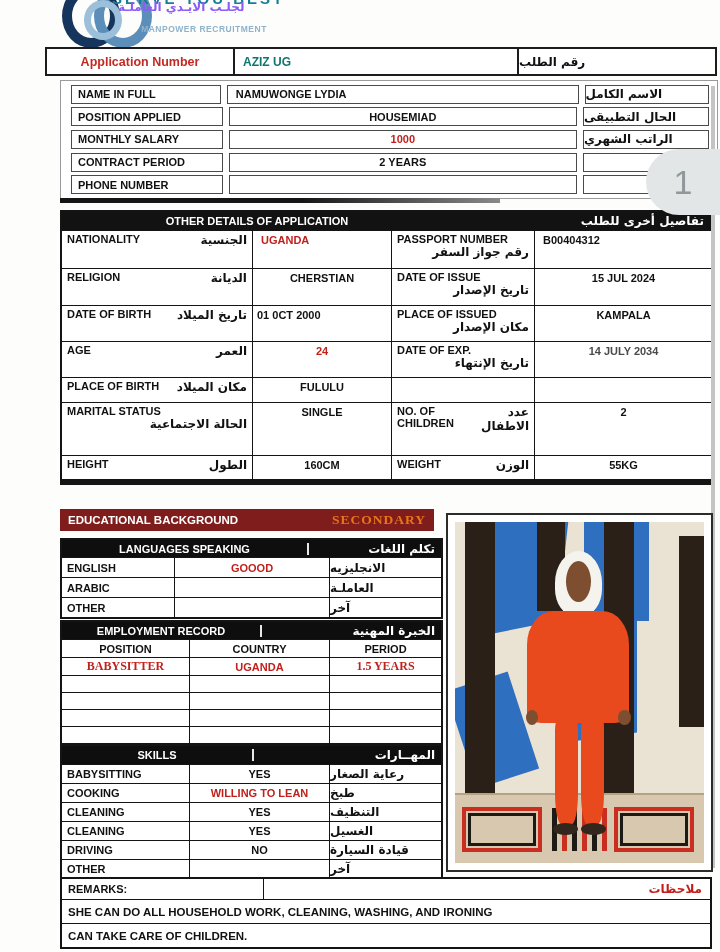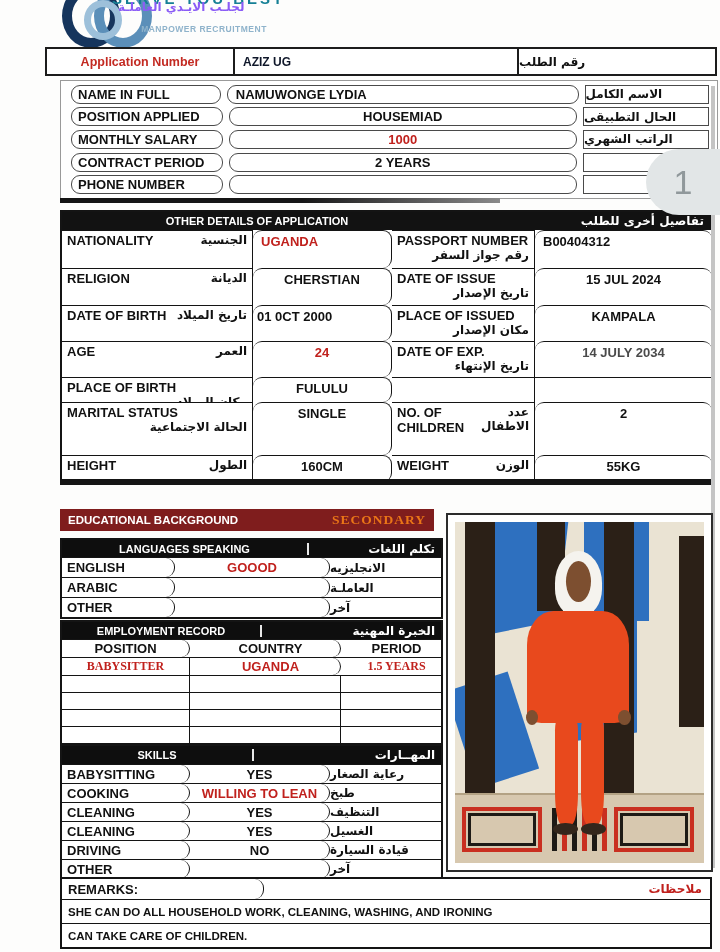--- a/index.html
+++ b/index.html
@@ -1,37 +1,37 @@
 <!DOCTYPE html>
 <html><head>
 <meta charset="utf-8">
 <style>
   html,body{margin:0;padding:0;background:#ffffff;}
   #page{position:relative;width:720px;height:952px;background:#fdfdfc;overflow:hidden;
         font-family:"Liberation Sans","DejaVu Sans",sans-serif;color:#111;}
   .abs{position:absolute;}
-  .en{font-weight:bold;font-size:13px;border-radius:9px;}
+  .en{font-weight:bold;font-size:11px;}
   .ar{font-family:"DejaVu Sans",sans-serif;font-weight:bold;font-size:12px;direction:rtl;}
   .red{color:#c0211d;}
 
   
   .ring{position:absolute;border-radius:50%;}
   #ring1{left:62px;top:-16px;width:38px;height:44px;border:10px solid #16355d;}
   #ring2{left:94px;top:-16px;width:38px;height:44px;border:10px solid #5b8fb9;}
   #ring3{left:84px;top:0px;width:24px;height:26px;border:7px solid #9dc0da;}
   #logo-top{left:112px;top:-10px;font-size:15px;font-weight:bold;letter-spacing:3px;color:#157f95;}
   #logo-ar{left:118px;top:0;width:172px;text-align:left;color:#8b5cf6;font-size:12px;}
   #logo-sub{left:118px;top:24px;width:172px;text-align:center;color:#8fb3cb;font-size:8.5px;font-weight:bold;letter-spacing:.5px;}
 
   
   #approw{left:45px;top:47px;width:668px;height:25px;border:2px solid #1c1c1c;display:flex;align-items:stretch;background:#fff;}
   #approw .a1{width:186px;border-right:2px solid #1c1c1c;display:flex;align-items:center;justify-content:center;
               color:#c32a22;font-weight:bold;font-size:12.5px;}
   #approw .a2{width:274px;border-right:2px solid #1c1c1c;display:flex;align-items:center;padding-left:8px;
-              color:#0f172a;font-weight:bold;font-size:12px;}
+              color:#0f766e;font-weight:bold;font-size:12px;}
   #approw .a3{flex:1;display:flex;align-items:center;justify-content:flex-end;padding-right:8px;}
 
   
   #table1{left:60px;top:80px;width:656px;height:117px;border:1px solid #9a9a9a;
           display:flex;flex-direction:column;justify-content:space-evenly;background:#fff;}
   .t1row{display:flex;gap:6px;height:19px;align-items:stretch;}
   .t1row .c-label{margin-left:10px;width:146px;border:1px solid #4a4a4a;display:flex;align-items:center;padding-left:6px;}
   .t1row .c-value{width:352px;border:1px solid #4a4a4a;display:flex;align-items:center;justify-content:center;}
   .t1row .c-value.v-left{justify-content:flex-start;padding-left:8px;}
   .t1row .c-ar{width:120px;border:1px solid #4a4a4a;display:flex;align-items:center;justify-content:flex-end;padding-right:6px;margin-right:8px;}
@@ -74,21 +74,21 @@
   .sc-label{padding-left:5px;}
   .sc-val{justify-content:center;}
   .sc-ar{justify-content:flex-end;padding-right:5px;}
 
   #langs{left:60px;top:538px;width:383px;}
   #langs .blackhead .t{width:245px;}
   #langs .srow{grid-template-columns:113px 155px auto;height:19px;}
 
   #emp{left:60px;top:620px;width:383px;}
   #emp .blackhead .t{width:198px;}
-  #emp .srow{grid-template-columns:128px 140px auto;height:17px;gap:11px;}
+  #emp .srow{grid-template-columns:128px 140px auto;height:17px;}
   #emp .hdr>div{justify-content:center;}
   .serif{font-family:"Liberation Serif",serif;font-size:12px;}
   #emp .empty{height:16px;}
 
   #skills{left:60px;top:744px;width:383px;}
   #skills .blackhead{height:18px;}
   #skills .blackhead .t{width:190px;}
   #skills .srow{grid-template-columns:128px 140px auto;height:18px;}
 
   

